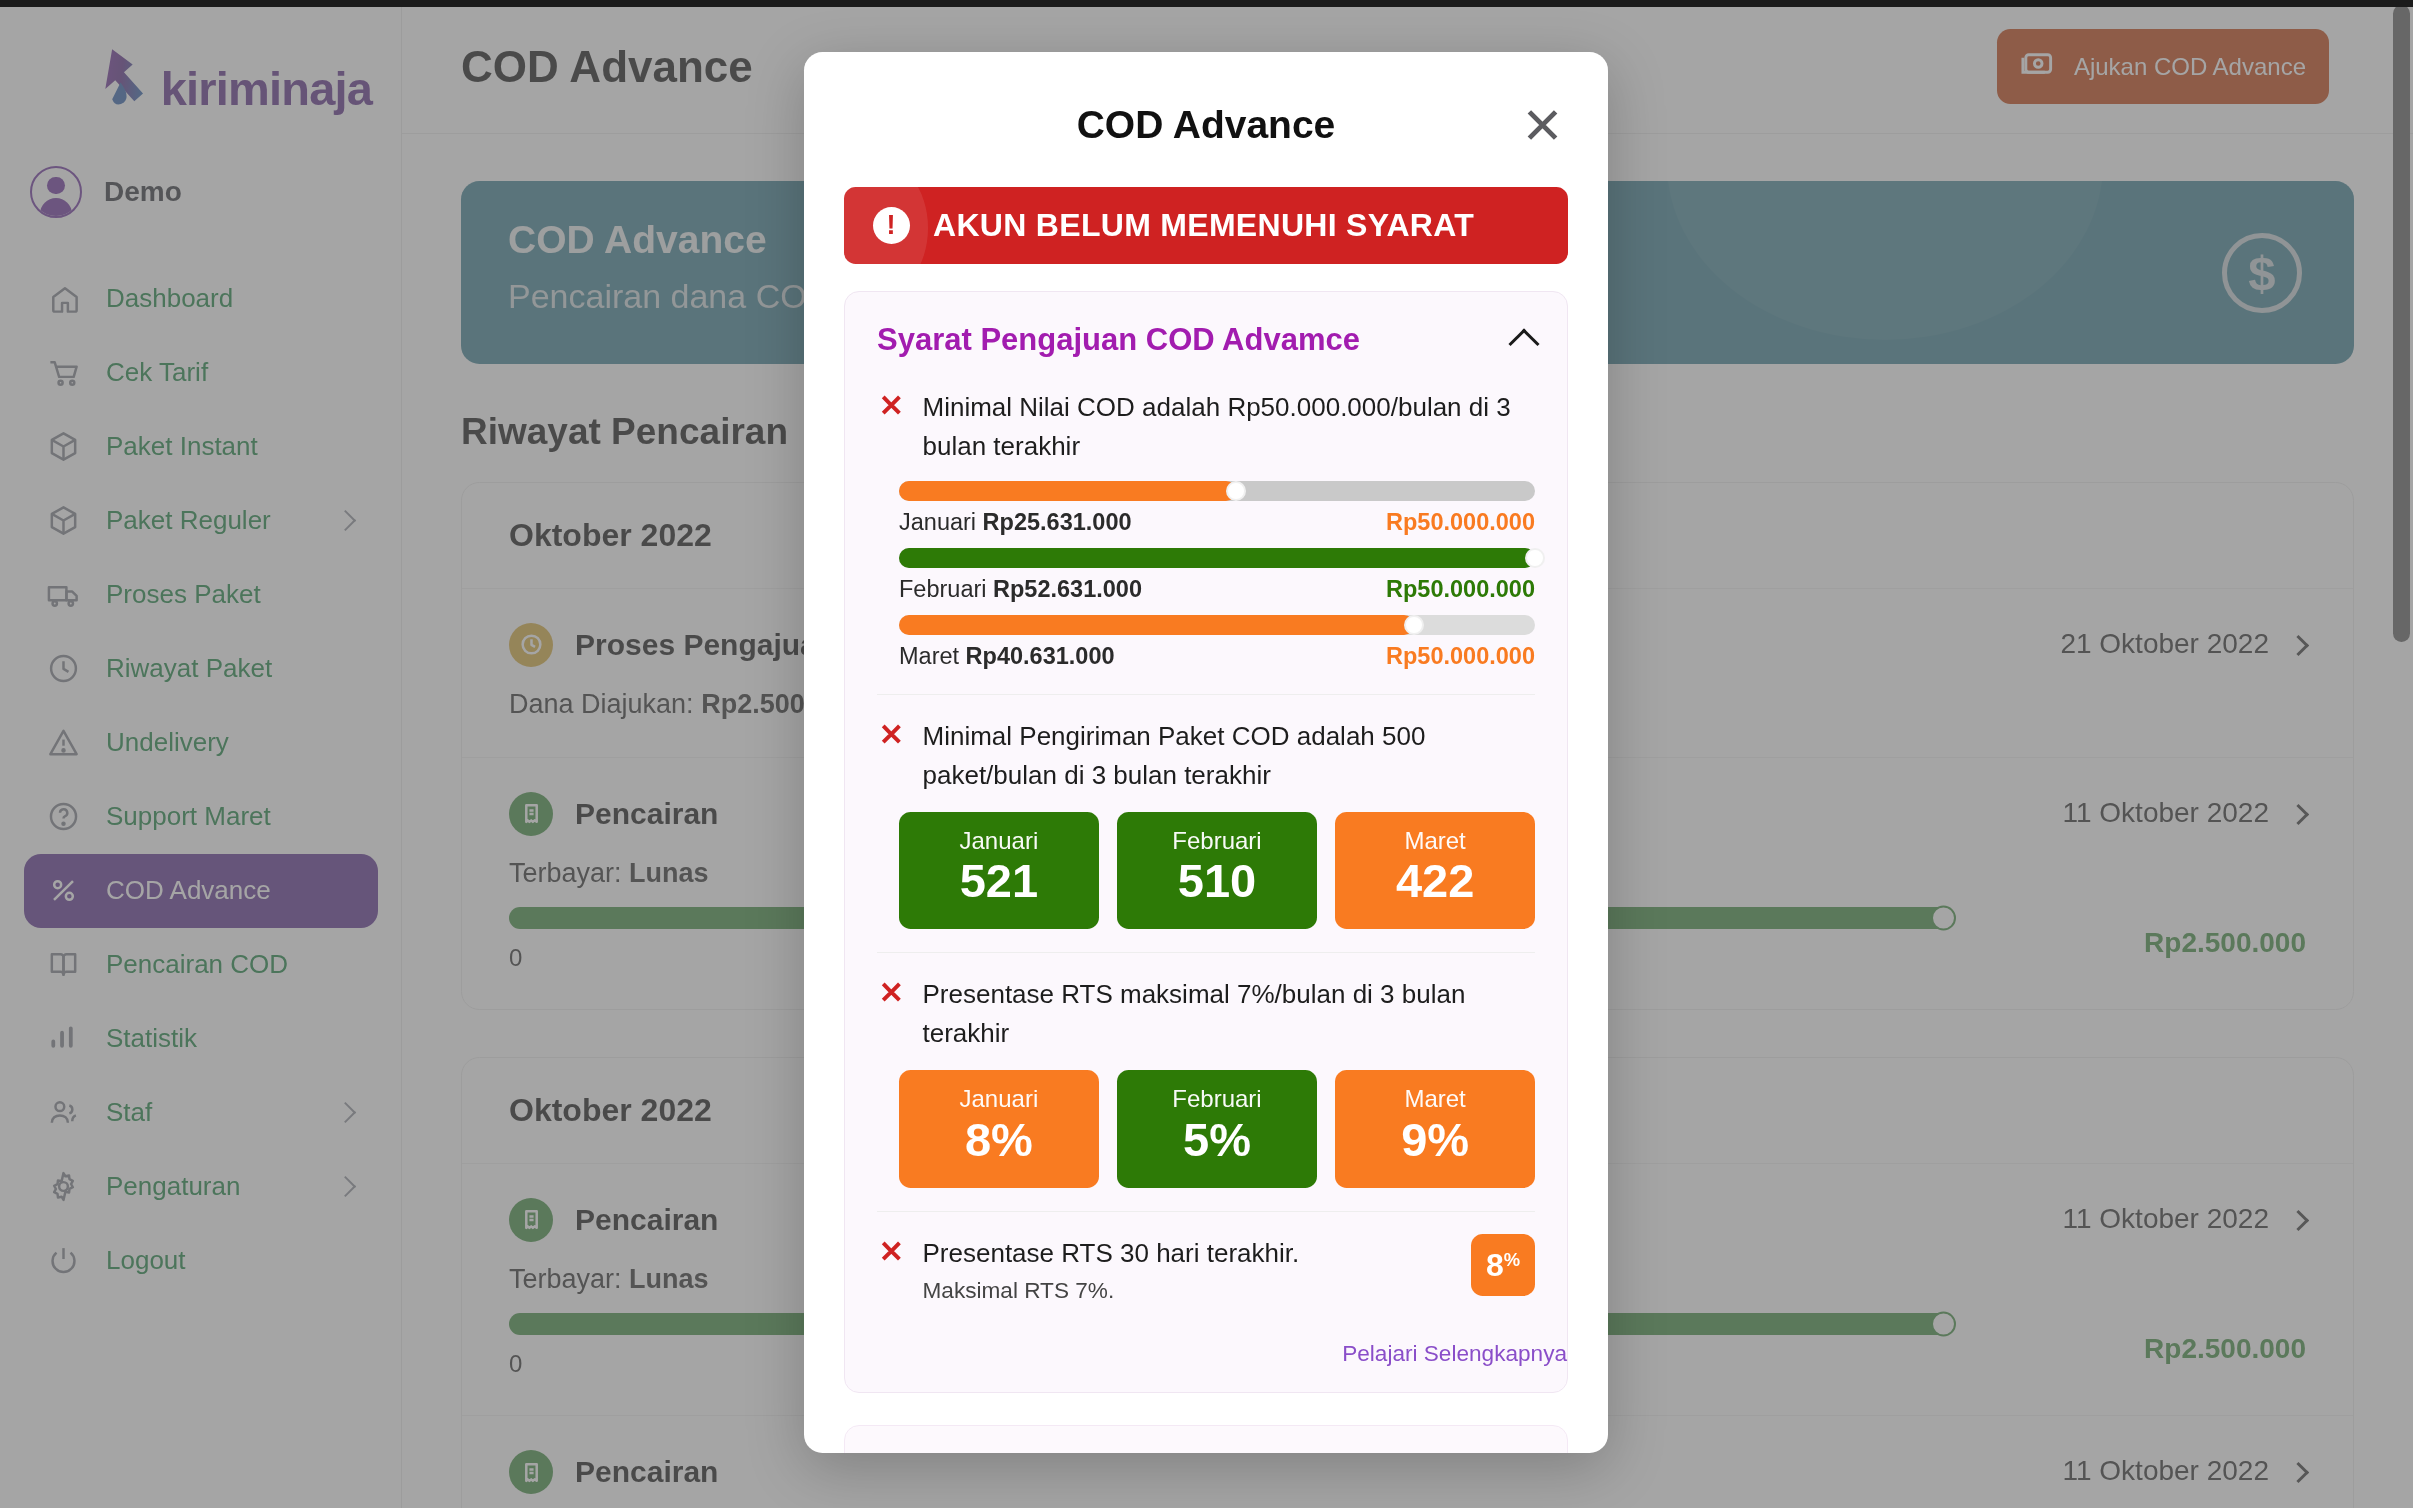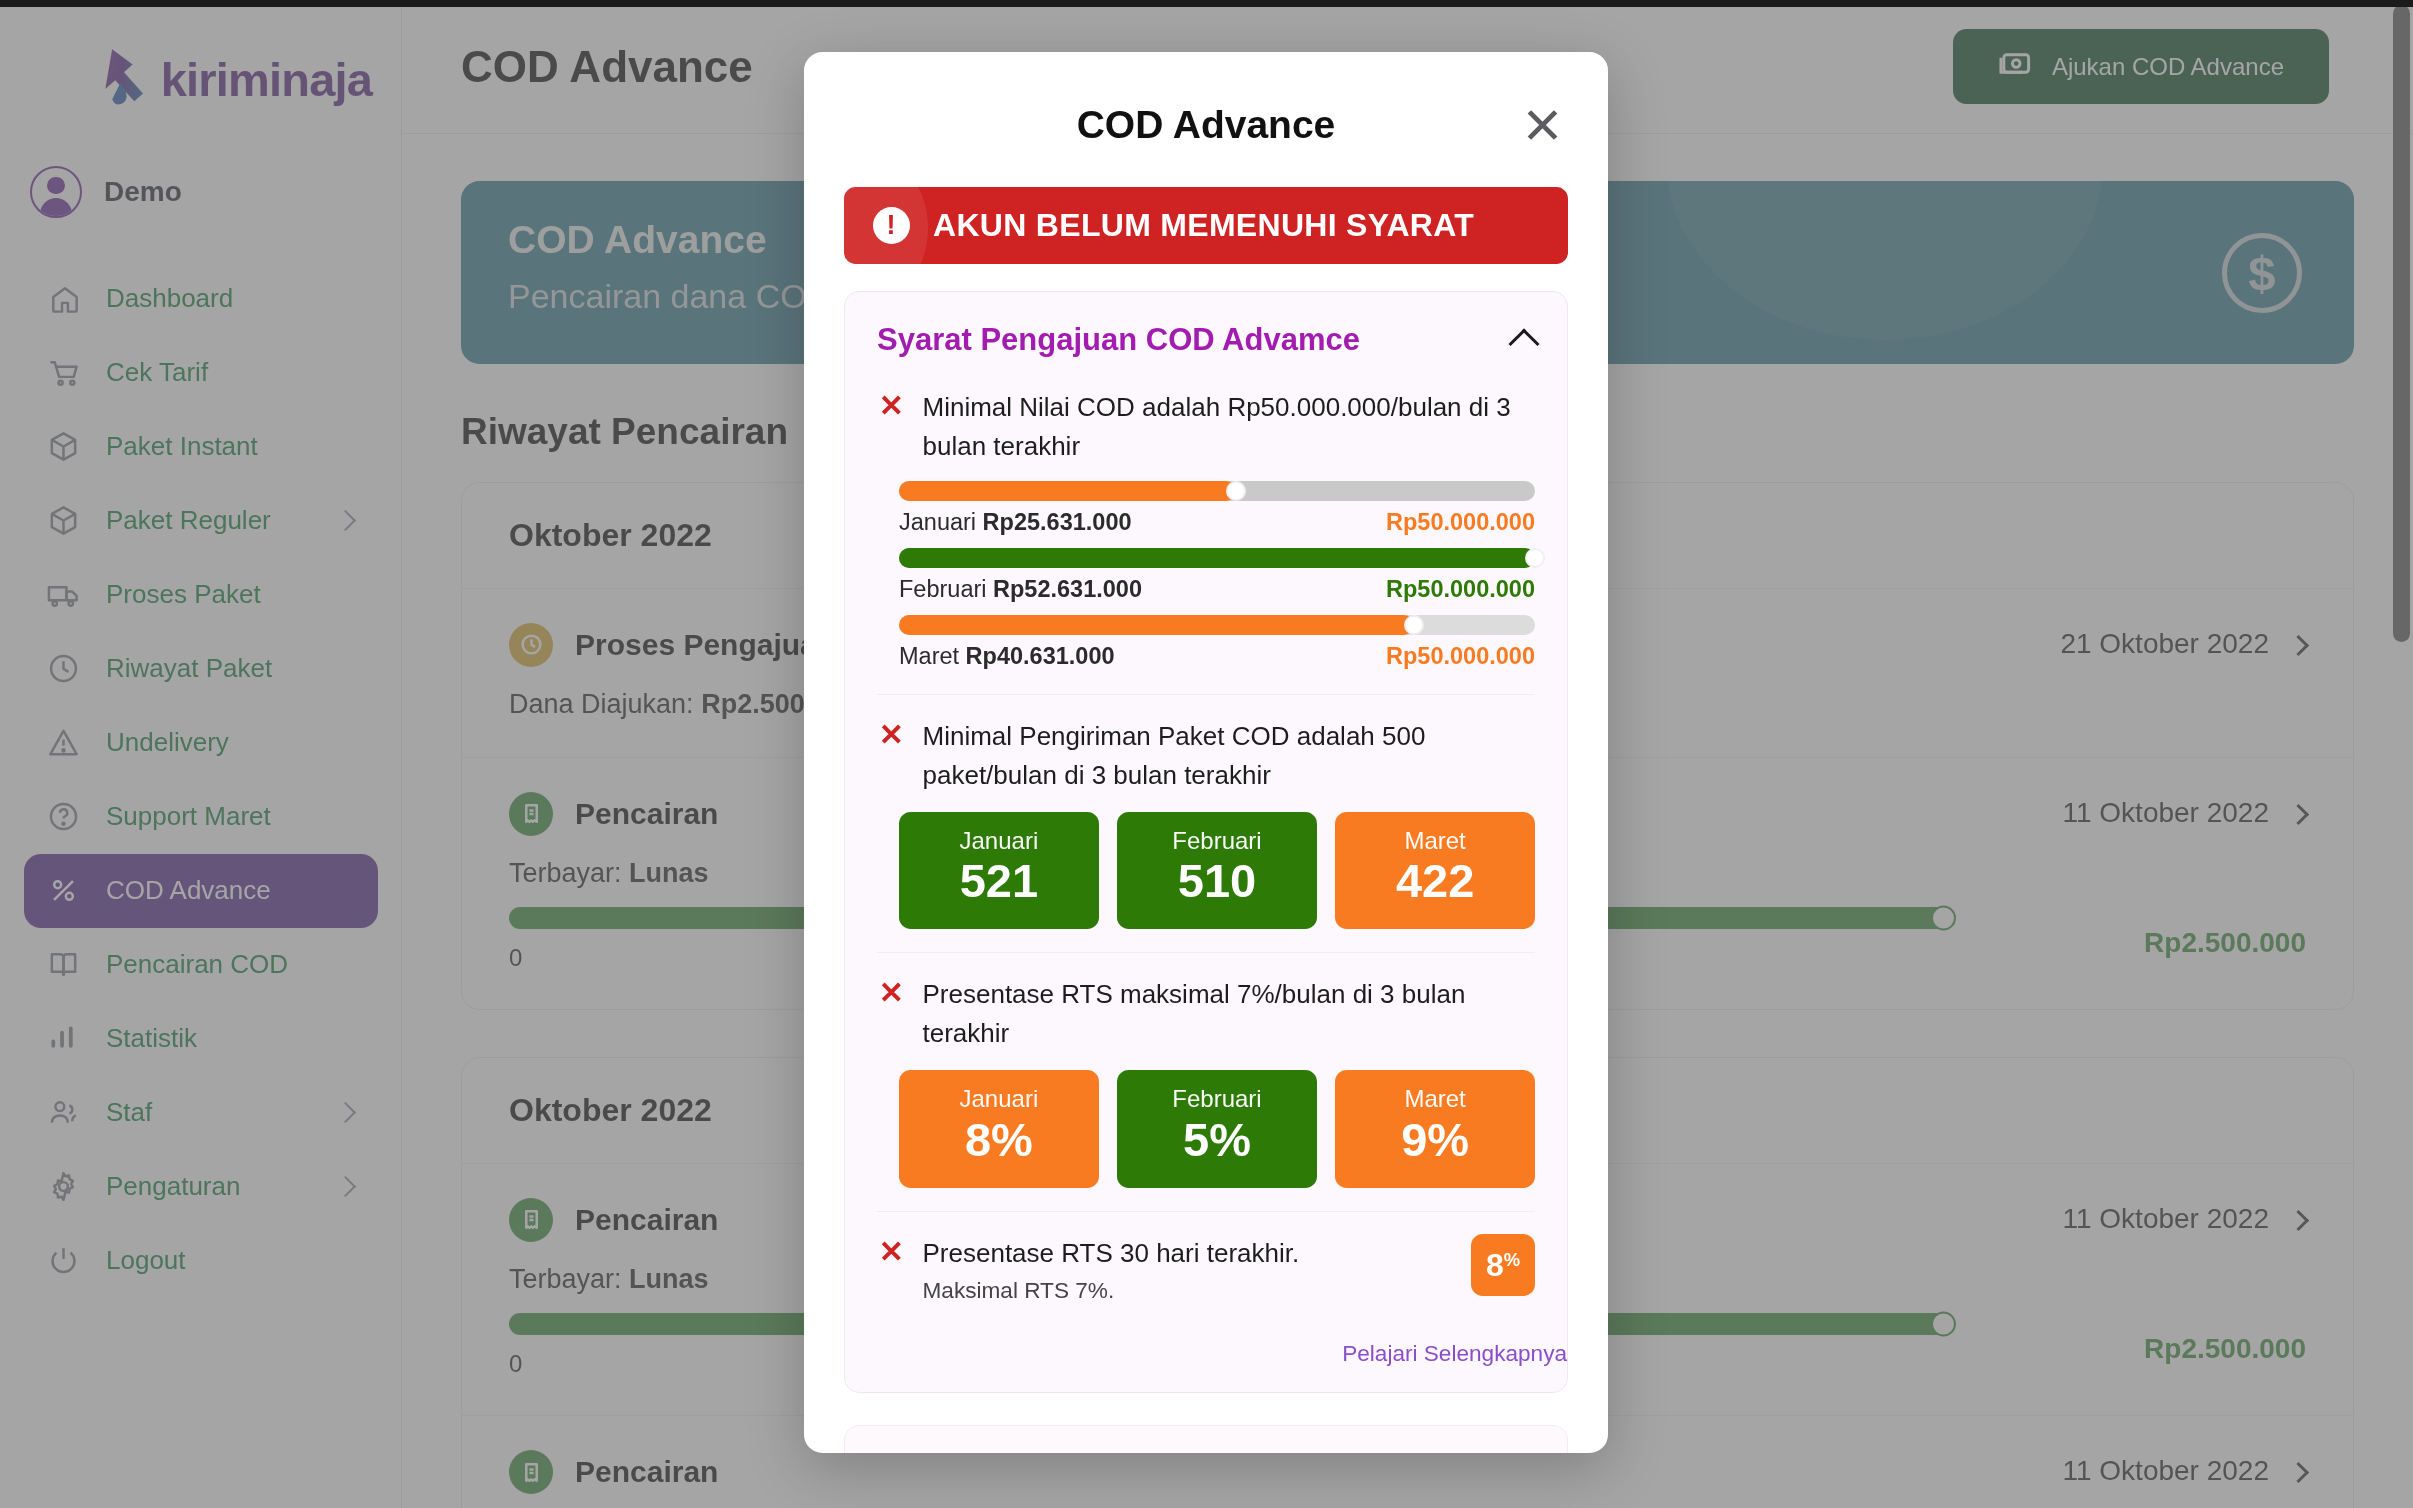--- a/index.html
+++ b/index.html
@@ -11,21 +11,21 @@
   #root { position: relative; width: 2413px; height: 1508px; overflow: hidden; background:#fff; }
 
   .topstrip { position:absolute; left:0; top:0; width:2413px; height:6.7px; background:#1b1b1b; z-index:60;}
 
   
   .app { position:absolute; inset:0; display:flex; }
 
   
   .sidebar { width:402px; height:1508px; background:#ffffff; flex:0 0 402px;
              border-right:1.7px solid #e8e8e8; position:relative; padding-top:6.7px;}
-  .logo-wrap { display:flex; align-items:center; gap:11.7px; padding:37px 0 0 77px;}
+  .logo-wrap { display:flex; align-items:flex-end; gap:11.7px; padding:37px 0 0 77px;}
   .logo-mark { width:72px; height:72px; position:relative; flex:0 0 72px; }
   .logo-text { font-size:47px; font-weight:700; color:#5b2a86; letter-spacing:-0.8px; }
   .user-row { display:flex; align-items:center; gap:22px; padding:50px 0 0 30px;}
   .avatar-c { width:52px; height:52px; border-radius:50%; border:2.9px solid #6a2e9c;
               display:flex; align-items:center; justify-content:center; flex:0 0 52px; position:relative; overflow:hidden;}
   .avatar-head { width:17.6px; height:17.6px; border-radius:50%; background:#6a2e9c; position:absolute; top:9.2px;}
   .avatar-body { width:32px; height:18.4px; border-radius:16px 16px 0 0; background:#6a2e9c; position:absolute; bottom:-0.8px;}
   .user-name { font-size:28px; font-weight:700; color:#2c2f36;}
 
   .nav { margin-top:44px; padding:0 23.5px; }
@@ -36,22 +36,22 @@
   .nav-item.active { background:#5b2d8e; color:#fff; }
   .nav-item.active .ico svg { stroke:#fff; }
   .chev-r { position:absolute; right:25px; width:15px; height:15px;
             border-right:2.9px solid #8b8f98; border-top:2.9px solid #8b8f98; transform:rotate(45deg);}
 
   
   .main { flex:1; height:1508px; background:#fff; position:relative; overflow:hidden;}
   .main-head { height:134px; border-bottom:1.7px solid #ebebeb; display:flex; align-items:center;
                justify-content:space-between; padding:0 84px 0 59px;}
   .page-title { font-size:44px; font-weight:700; color:#111; }
-  .cta { display:flex; align-items:center; gap:18.4px; background:#14532d; color:#fff;
-         border:none; border-radius:13.4px; padding:17px 45px; font-size:24px; font-family:inherit; cursor:pointer;}
+  .cta { display:flex; align-items:center; gap:18.4px; background:#c2410c; color:#fff;
+         border:none; border-radius:13.4px; padding:17px 23px; font-size:24px; font-family:inherit; cursor:pointer;}
   .cta svg { width:35px; height:35px; stroke:#fff; fill:none; stroke-width:2;}
 
   .main-body { padding:47px 59px 0 59px; }
   .banner { background:#3b7f90; border-radius:18.4px; height:183px; padding:37px 47px; position:relative; overflow:hidden;}
   .banner:before { content:""; position:absolute; right:251px; top:-193px; width:436px; height:352px;
                    border-radius:50%; background:rgba(255,255,255,.055);}
   .banner-t { font-size:39px; font-weight:700; color:#e9eef0; }
   .banner-s { font-size:34px; color:#cfd9dd; margin-top:15px;}
   .banner-ico { position:absolute; right:52px; top:50%; transform:translateY(-50%);
                 width:80px; height:80px; border-radius:50%; border:5px solid #c7d3d7;

